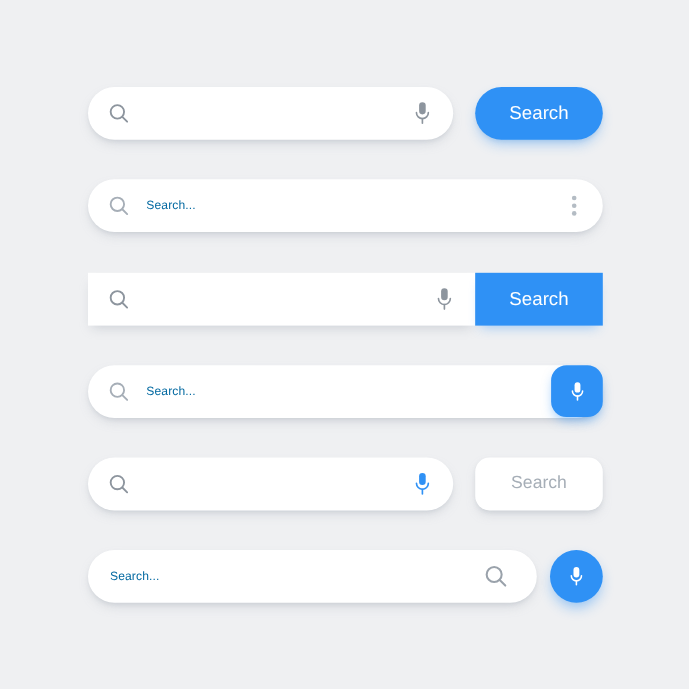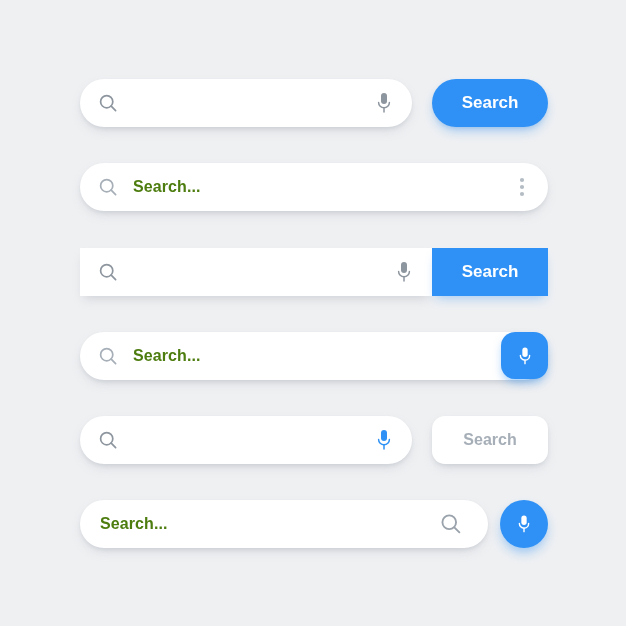--- a/index.html
+++ b/index.html
@@ -19,21 +19,20 @@
     position: absolute;
     inset: 0;
   }
 
   
   .row {
     position: absolute;
     left: 0;
     width: 626px;
     height: 48px;
-    font-weight: bold;
   }
   #row-1 { top: 79px; }
   #row-2 { top: 163px; }
   #row-3 { top: 248px; }
   #row-4 { top: 332px; }
   #row-5 { top: 416px; }
   #row-6 { top: 500px; }
 
   
   .field {
@@ -43,22 +42,22 @@
     box-sizing: border-box;
     display: flex;
     align-items: center;
     box-shadow: 0 5px 11px -3px rgba(155,162,175,0.38),
                 0 2px 4px -1px rgba(155,162,175,0.22);
   }
   .pill { border-radius: 24px; }
   .sharp { border-radius: 0; box-shadow: 0 6px 10px -4px rgba(155,162,175,0.42); }
 
   .ph {
-    font-size: 16px;
-    color: #4d7c0f;
+    font-size: 11px;
+    color: #0369a1;
     letter-spacing: 0.1px;
     white-space: nowrap;
     user-select: none;
   }
 
   
   .icon {
     display: block;
     flex: none;
   }

